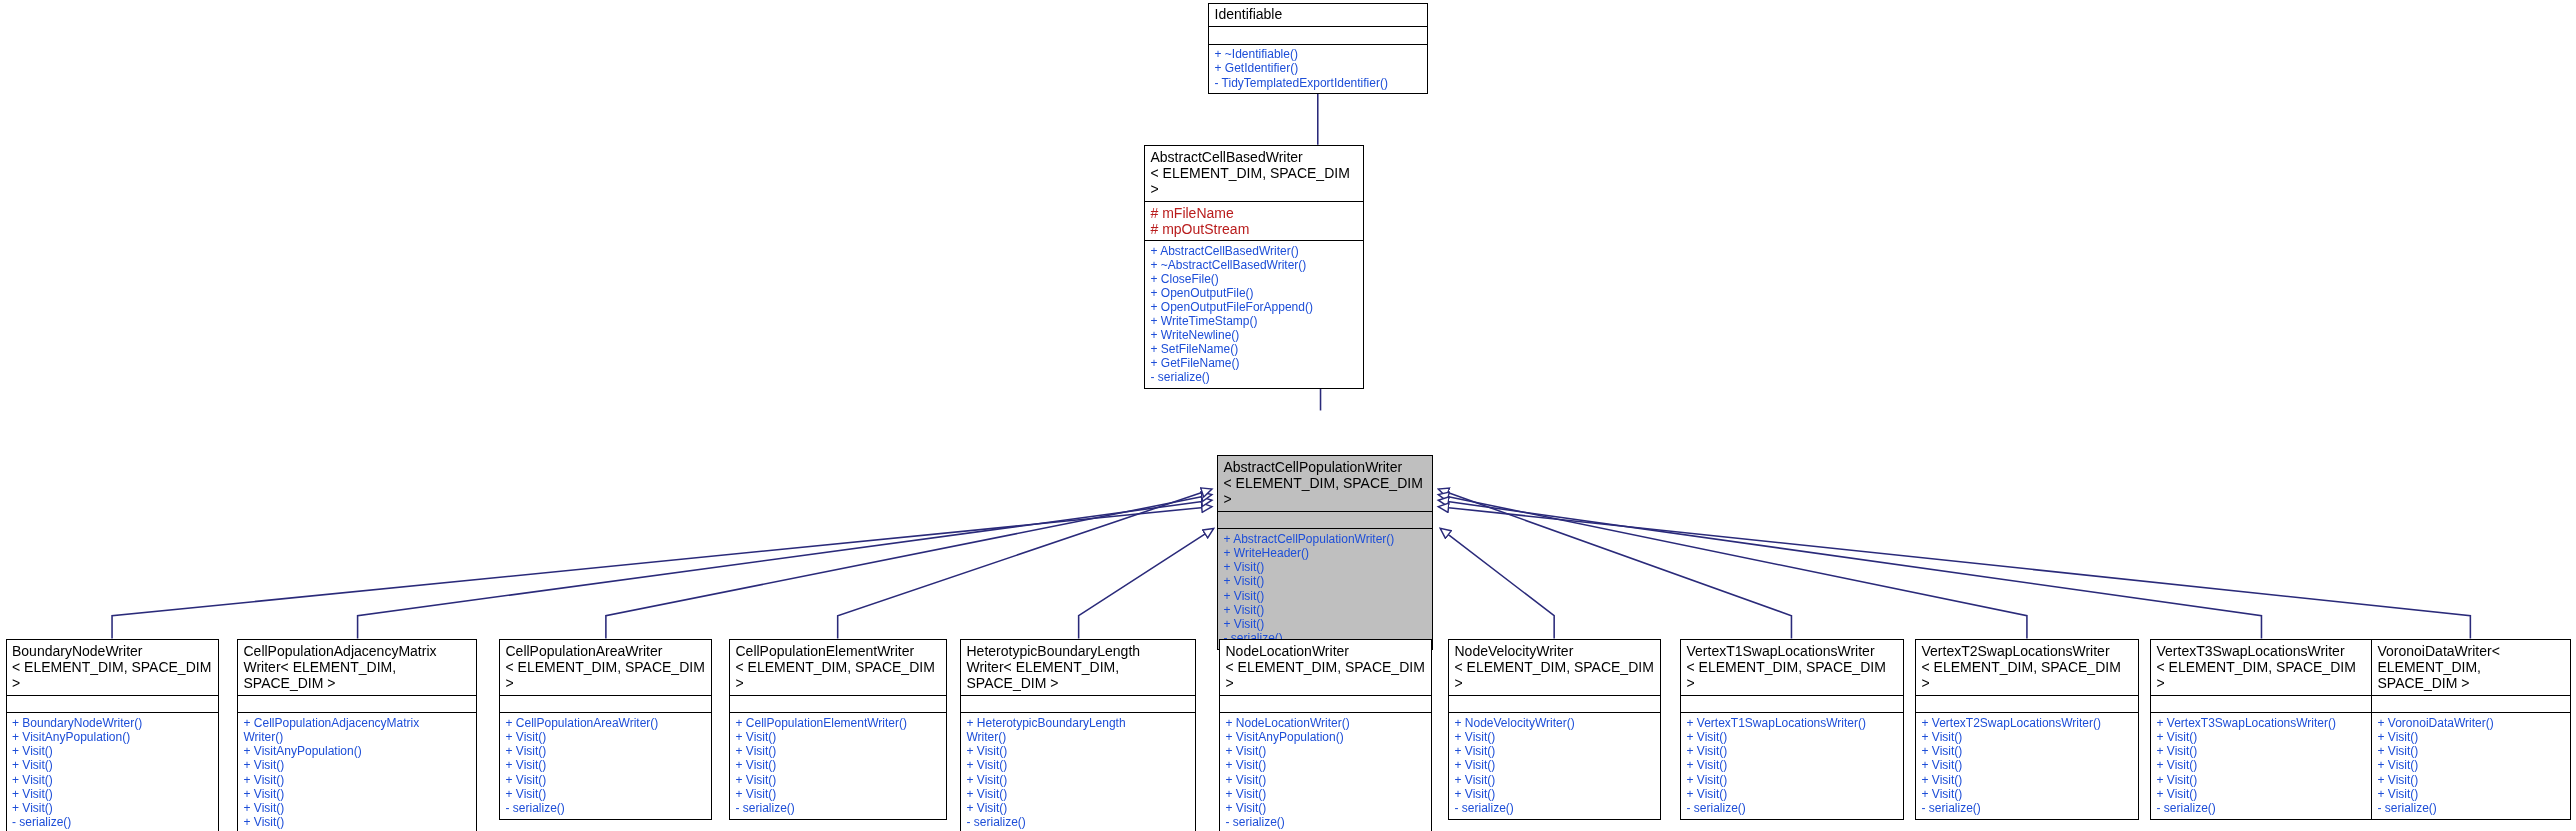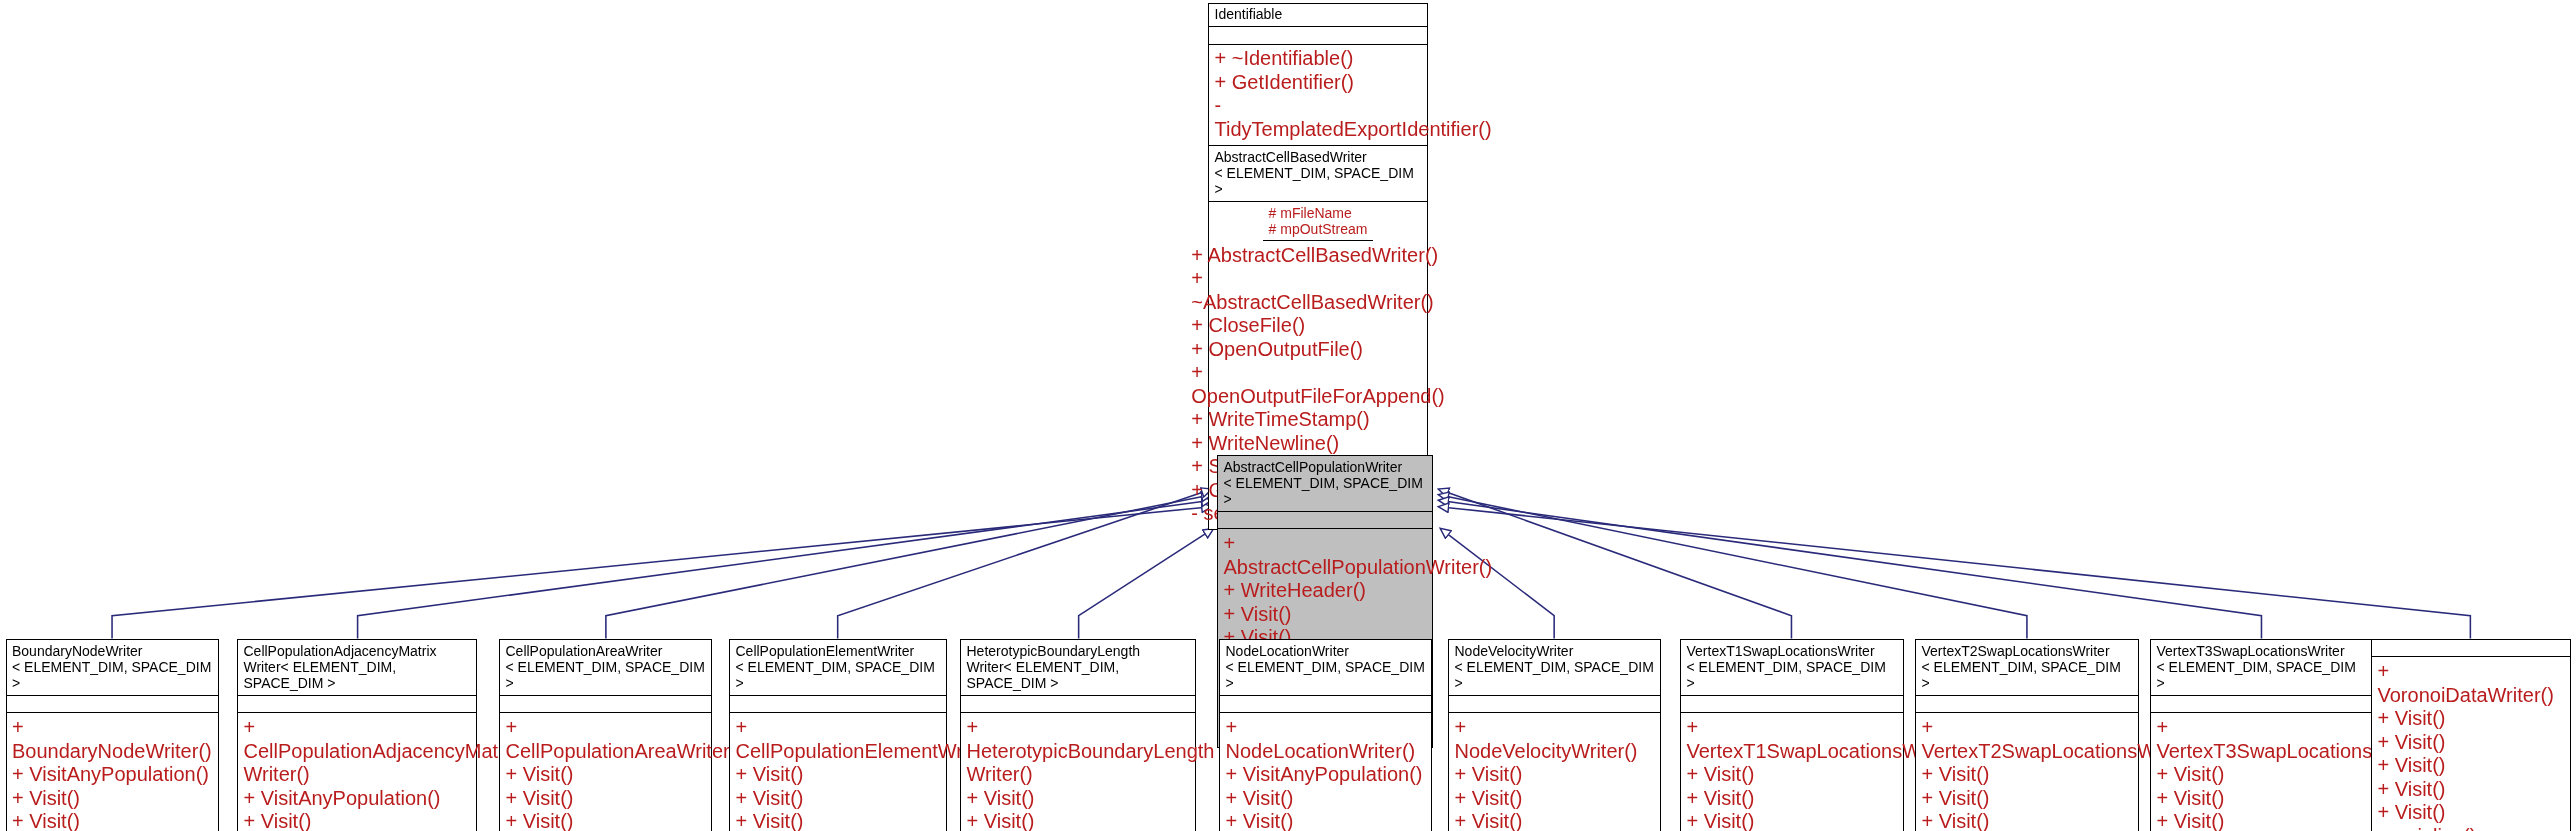--- a/index.html
+++ b/index.html
@@ -58,23 +58,23 @@
     white-space: pre-line;
     border-bottom: 1.5px solid #000000;
     min-height: 15.6px;
   }
   .uml-attrs.empty {
     min-height: 17.4px;
   }
   .uml-methods {
     box-sizing: border-box;
     padding: 2.7px 5.5px 3.7px 5.5px;
-    font-size: 20px;
+    font-size: 12px;
     line-height: 1.175;
-    color: #b91c1c;
+    color: #1d4ed8;
     white-space: pre-line;
     flex: 1 1 auto;
   }
 </style>
 </head>
 <body>
 
 <div id="canvas">
 
   <svg id="edges" viewBox="0 0 2811 907" width="2576" height="831" xmlns="http://www.w3.org/2000/svg">
@@ -105,21 +105,21 @@
   </svg>
 
   <div id="class-layer">
       <div class="uml-class" style="left: 1208px; top: 2.7px; width: 220px;">
         <div class="uml-name">Identifiable</div>
         <div class="uml-attrs empty"></div>
         <div class="uml-methods">+ ~Identifiable()
 + GetIdentifier()
 - TidyTemplatedExportIdentifier()</div>
       </div>
-      <div class="uml-class" style="left: 1208px; top: 145px; width: 220px; align-items: center;">
+      <div class="uml-class" style="left: 1144px; top: 145px; width: 220px;">
         <div class="uml-name">AbstractCellBasedWriter
 &lt; ELEMENT_DIM, SPACE_DIM &gt;</div>
         <div class="uml-attrs"># mFileName
 # mpOutStream</div>
         <div class="uml-methods">+ AbstractCellBasedWriter()
 + ~AbstractCellBasedWriter()
 + CloseFile()
 + OpenOutputFile()
 + OpenOutputFileForAppend()
 + WriteTimeStamp()
@@ -260,20 +260,22 @@
         <div class="uml-attrs empty"></div>
         <div class="uml-methods">+ VertexT3SwapLocationsWriter()
 + Visit()
 + Visit()
 + Visit()
 + Visit()
 + Visit()
 - serialize()</div>
       </div>
       <div class="uml-class" style="left: 2371px; top: 639px; width: 200px;">
+        <div class="uml-name">VoronoiDataWriter&lt;
+ ELEMENT_DIM, SPACE_DIM &gt;</div>
         <div class="uml-attrs empty"></div>
         <div class="uml-methods">+ VoronoiDataWriter()
 + Visit()
 + Visit()
 + Visit()
 + Visit()
 + Visit()
 - serialize()</div>
       </div>
     </div>

